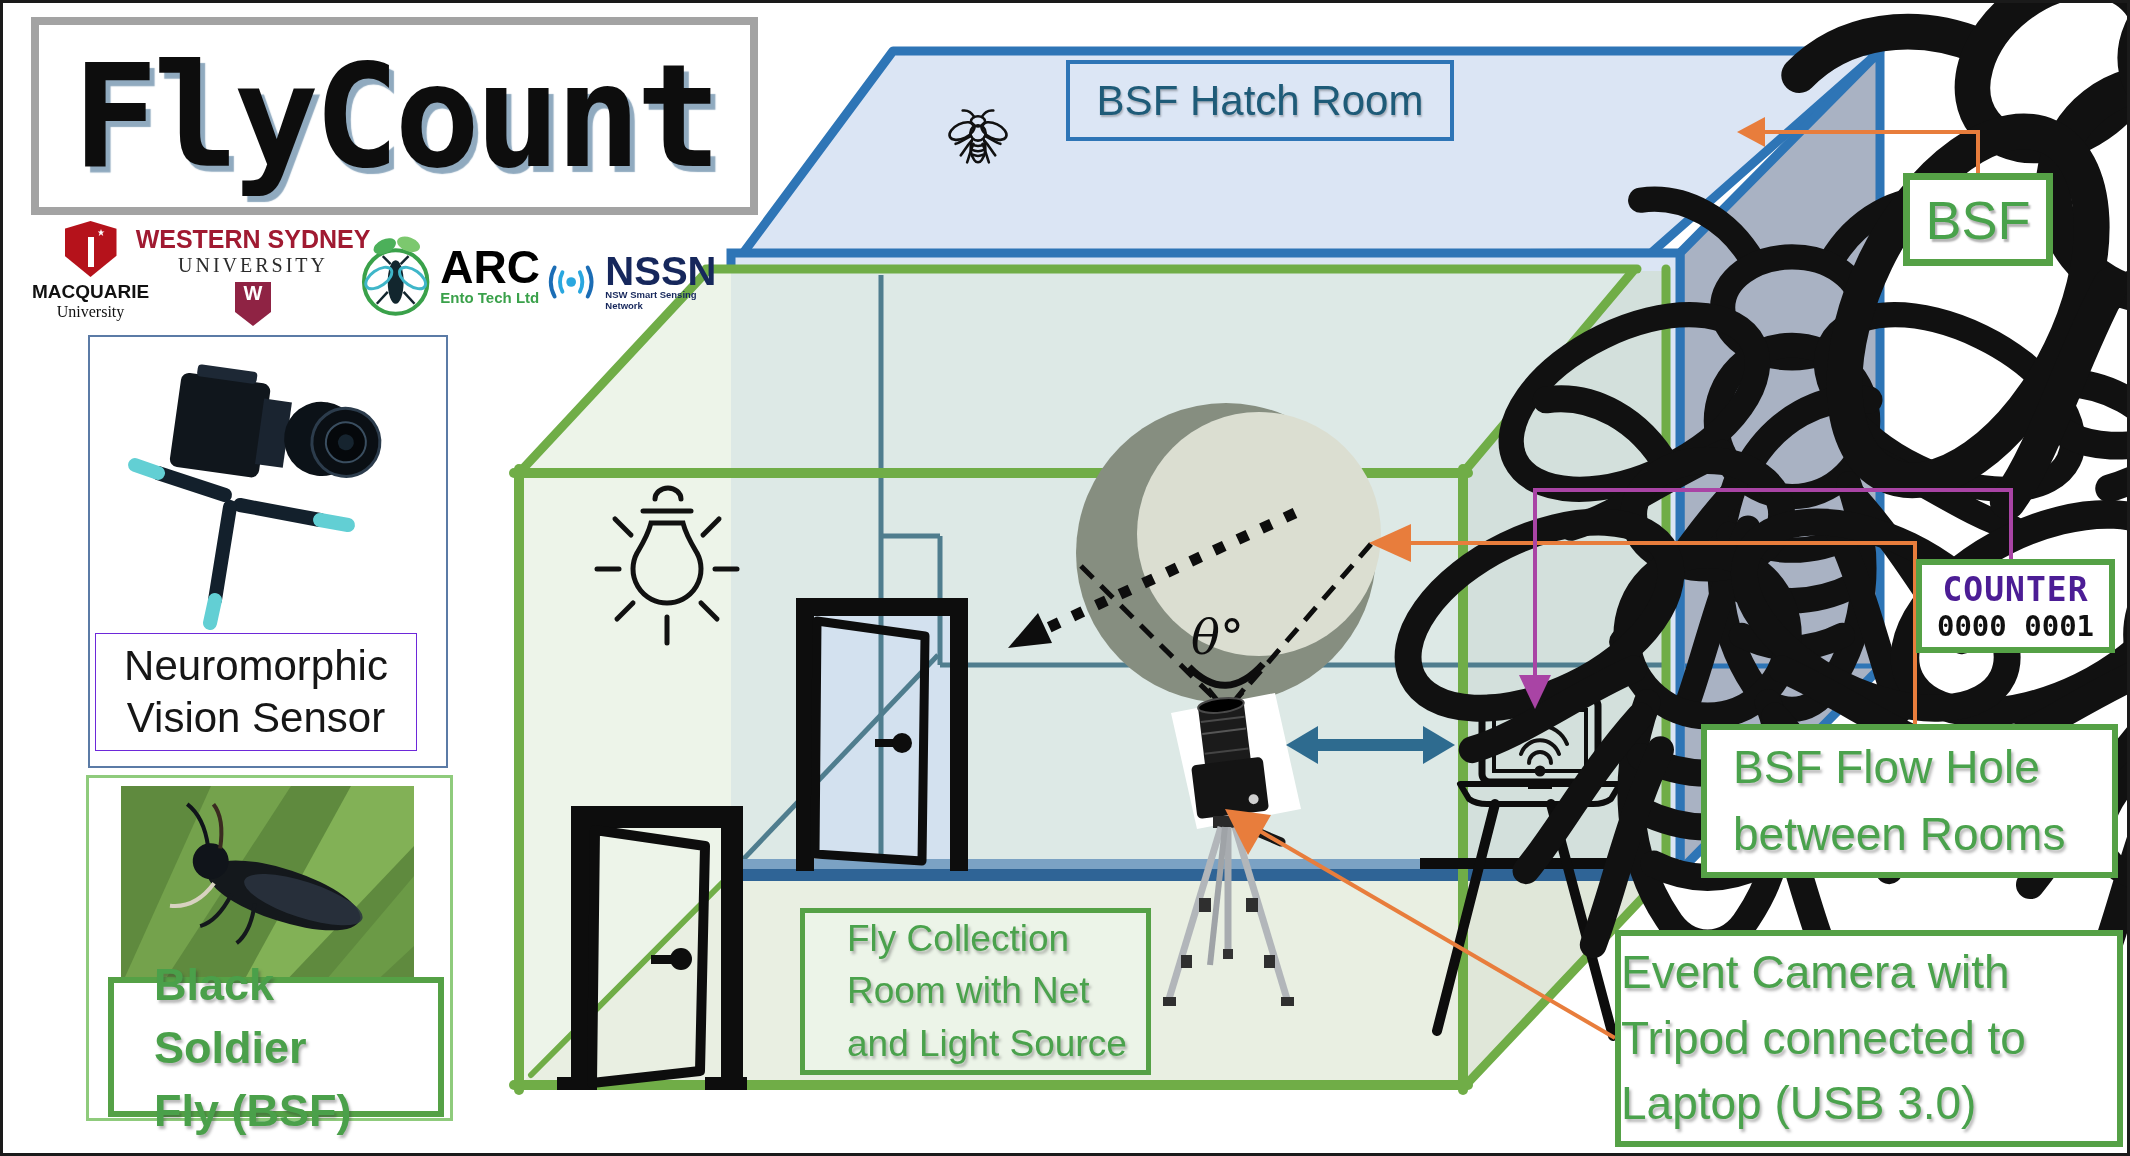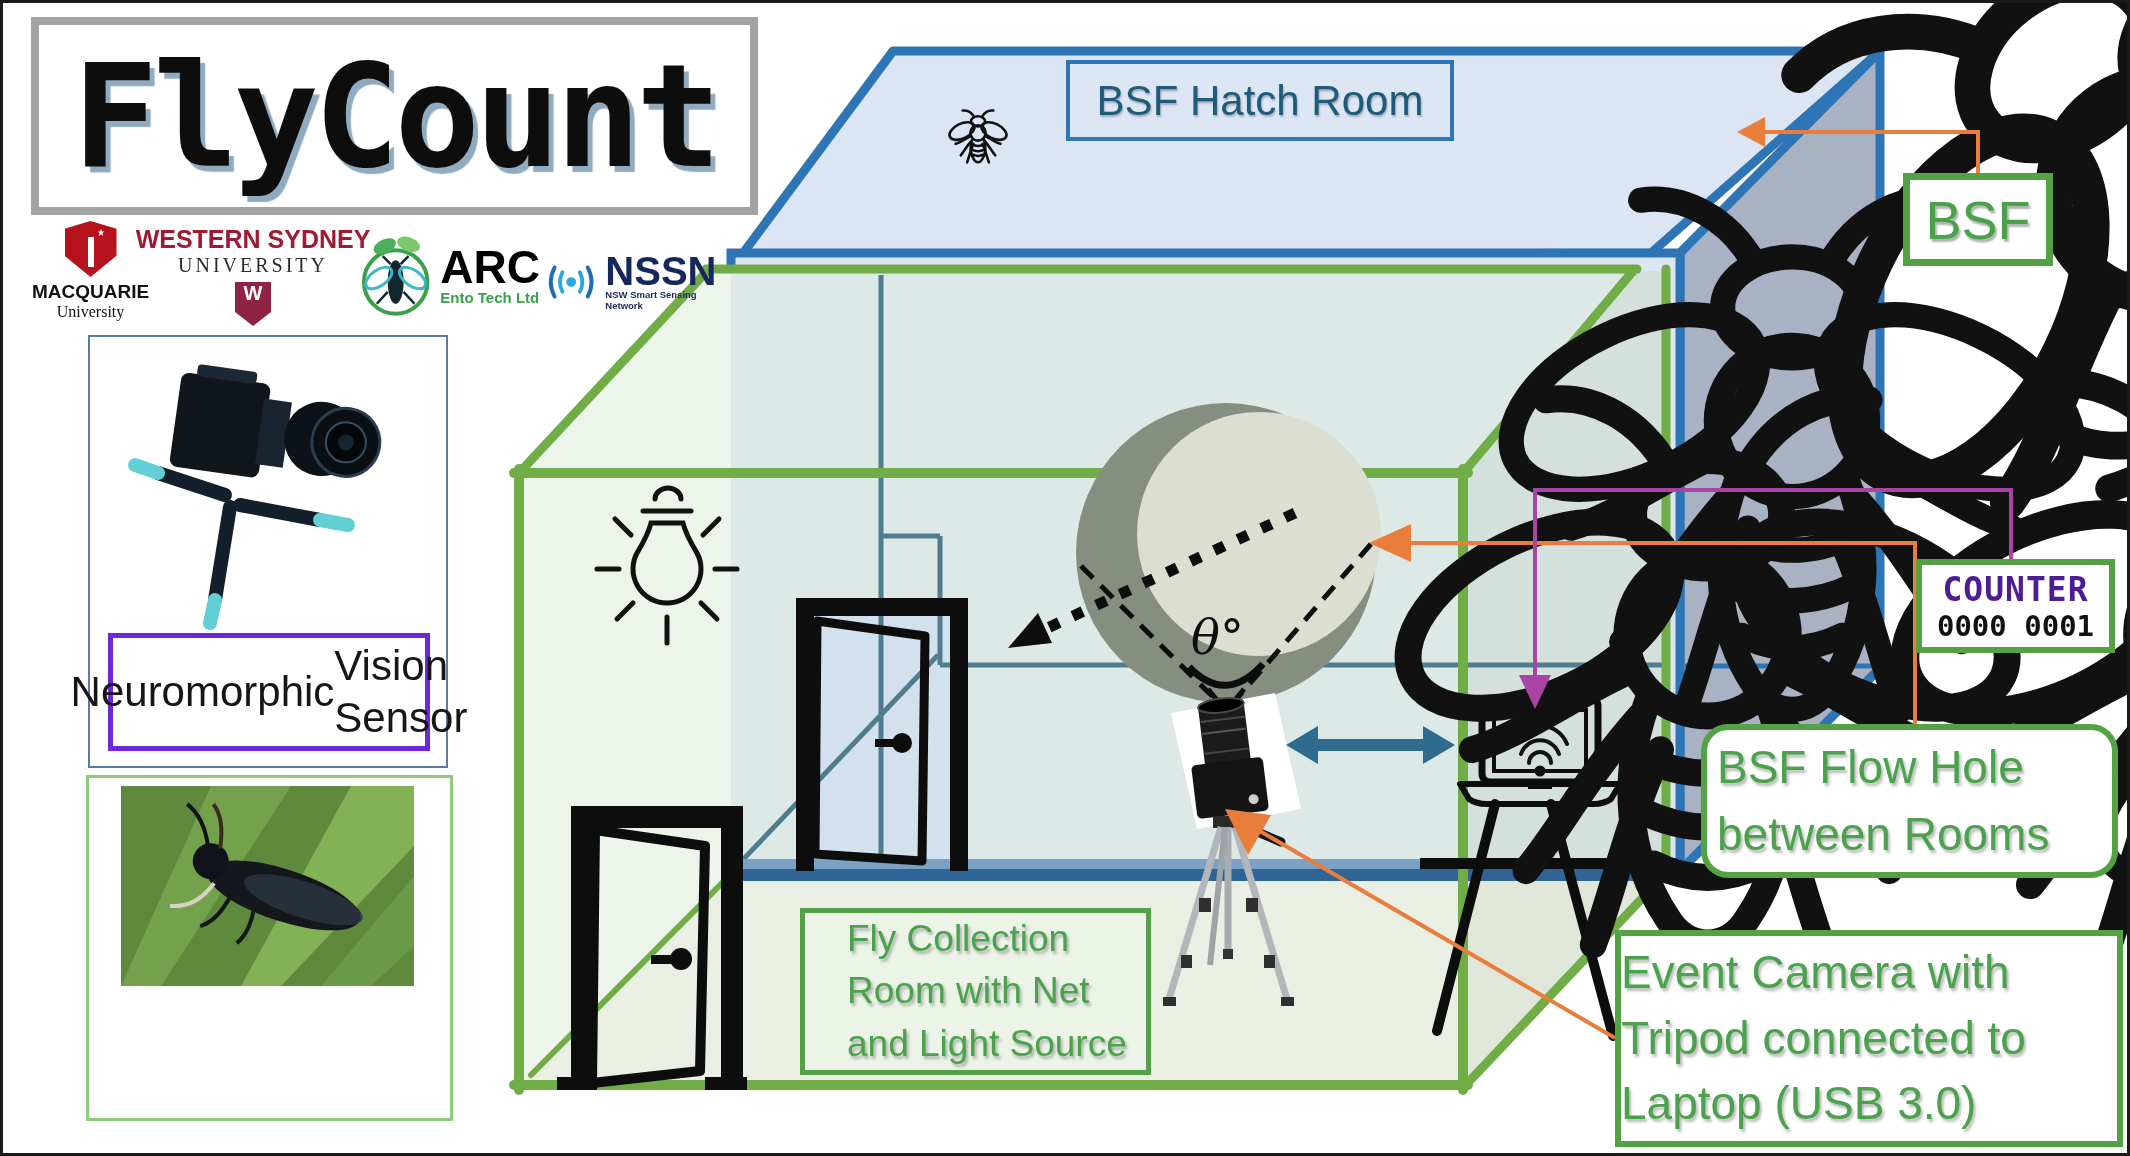--- a/index.html
+++ b/index.html
@@ -27,37 +27,37 @@
   .arc-txt{display:flex;flex-direction:column;margin-left:4px;}
   .arc-name{font-size:46px;font-weight:800;color:#000000;line-height:.9;}
   .arc-sub{font-size:15px;font-weight:700;color:#3aa14a;}
   .nssn{left:540px;top:244px;width:190px;height:70px;flex-direction:row!important;display:flex;align-items:center;}
   .nssn-txt{display:flex;flex-direction:column;margin-left:6px;}
   .nssn-name{font-size:40px;font-weight:800;color:#16275c;line-height:.9;}
   .nssn-sub{font-size:9.5px;font-weight:700;color:#16275c;}
 
   
   .sensor-panel{left:85px;top:332px;width:360px;height:433px;border:2px solid #5b7ba6;background:#fff;}
-  .sensor-label-box{left:18px;top:296px;width:322px;height:118px;border:5px solid #6d28d9;background:#fff;display:flex;flex-direction:row;align-items:center;justify-content:center;}
+  .sensor-label-box{left:5px;top:296px;width:322px;height:118px;border:1px solid #6d28d9;background:#fff;display:flex;flex-direction:column;align-items:center;justify-content:center;}
   .sensor-label-box div{font-size:42px;color:#161616;line-height:1.25;}
 
   
   .bsffly-panel{left:83px;top:772px;width:367px;height:346px;border:3px solid #8fcb7c;background:#fff;}
   .bsffly-label-box{left:19px;top:199px;width:336px;height:140px;border:6px solid #55a146;background:#fff;display:flex;flex-direction:column;justify-content:center;padding-left:40px;}
   .bsffly-label-box div{font-size:45px;font-weight:700;color:#4aa04a;line-height:1.4;text-shadow:2px 3px 3px rgba(50,50,50,.35);}
 
   
   .hatch-label{left:1063px;top:57px;width:388px;height:81px;border:4px solid #2e75b6;background:#dce6f5;display:flex;align-items:center;justify-content:center;font-size:42px;color:#1e5b78;text-shadow:1px 2px 2px rgba(0,0,0,.25);}
   .bsf-callout{left:1900px;top:170px;width:150px;height:93px;border:7px solid #55a146;background:#fff;display:flex;align-items:center;justify-content:center;font-size:54px;color:#49a24b;text-shadow:2px 3px 2px rgba(0,0,0,.3);}
   .counter-box{left:1913px;top:556px;width:199px;height:94px;border:6px solid #55a146;background:#fff;display:flex;flex-direction:column;align-items:center;justify-content:center;font-family:"DejaVu Sans Mono",monospace;}
   .counter-title{font-size:33px;font-weight:700;color:#4c1d95;letter-spacing:1px;}
   .counter-value{font-size:29px;font-weight:700;color:#111;}
   .greenbox{border:6px solid #55a146;background:#fff;display:flex;flex-direction:column;justify-content:center;}
   .greenbox div{color:#4aa24c;text-shadow:2px 3px 3px rgba(50,50,50,.35);}
-  .flowhole-box{left:1698px;top:721px;width:417px;height:154px;padding-left:10px;border-radius:27px;}
+  .flowhole-box{left:1698px;top:721px;width:417px;height:154px;padding-left:26px;}
   .flowhole-box div{font-size:46px;line-height:1.45;}
   .eventcam-box{left:1612px;top:927px;width:508px;height:217px;}
   .eventcam-box div{font-size:46px;line-height:1.43;}
   .flycoll-box{left:797px;top:905px;width:351px;height:167px;padding-left:42px;background:#ecf4e8;border-width:5px;}
   .flycoll-box div{font-size:37px;line-height:1.42;}
   .angle-label{left:1188px;top:606px;width:80px;height:60px;font-family:"DejaVu Serif",serif;font-style:italic;font-size:48px;color:#0d0d0d;}
 </style>
 </head>
 <body>
 
@@ -355,20 +355,24 @@
       <ellipse cx="165" cy="105" rx="80" ry="26" fill="#14181c"></ellipse>
       <ellipse cx="185" cy="103" rx="62" ry="18" fill="#2a3440" opacity="0.85"></ellipse>
       <circle cx="85" cy="95" r="18" fill="#10141a"></circle>
       <path d="M78,82 Q65,55 45,48" stroke="#10141a" stroke-width="4" fill="none"></path>
       <path d="M90,80 Q85,50 70,40" stroke="#3a2b20" stroke-width="4" fill="none"></path>
       <path d="M95,115 Q85,145 60,150" stroke="#d8d2c0" stroke-width="4" fill="none"></path>
       <path d="M115,120 Q110,150 95,160" stroke="#14181c" stroke-width="4" fill="none"></path>
       <path d="M140,122 Q145,150 135,165" stroke="#14181c" stroke-width="4" fill="none"></path>
     </g>
   </svg>
+  <div class="abs bsffly-label-box">
+    <div>Black Soldier</div>
+    <div>Fly (BSF)</div>
+  </div>
 </div>
 
 <div class="abs hatch-label">BSF Hatch Room</div>
 <div class="abs bsf-callout">BSF</div>
 <div class="abs counter-box">
   <div class="counter-title">COUNTER</div>
   <div class="counter-value">0000 0001</div>
 </div>
 <div class="abs greenbox flowhole-box">
   <div>BSF Flow Hole</div>

